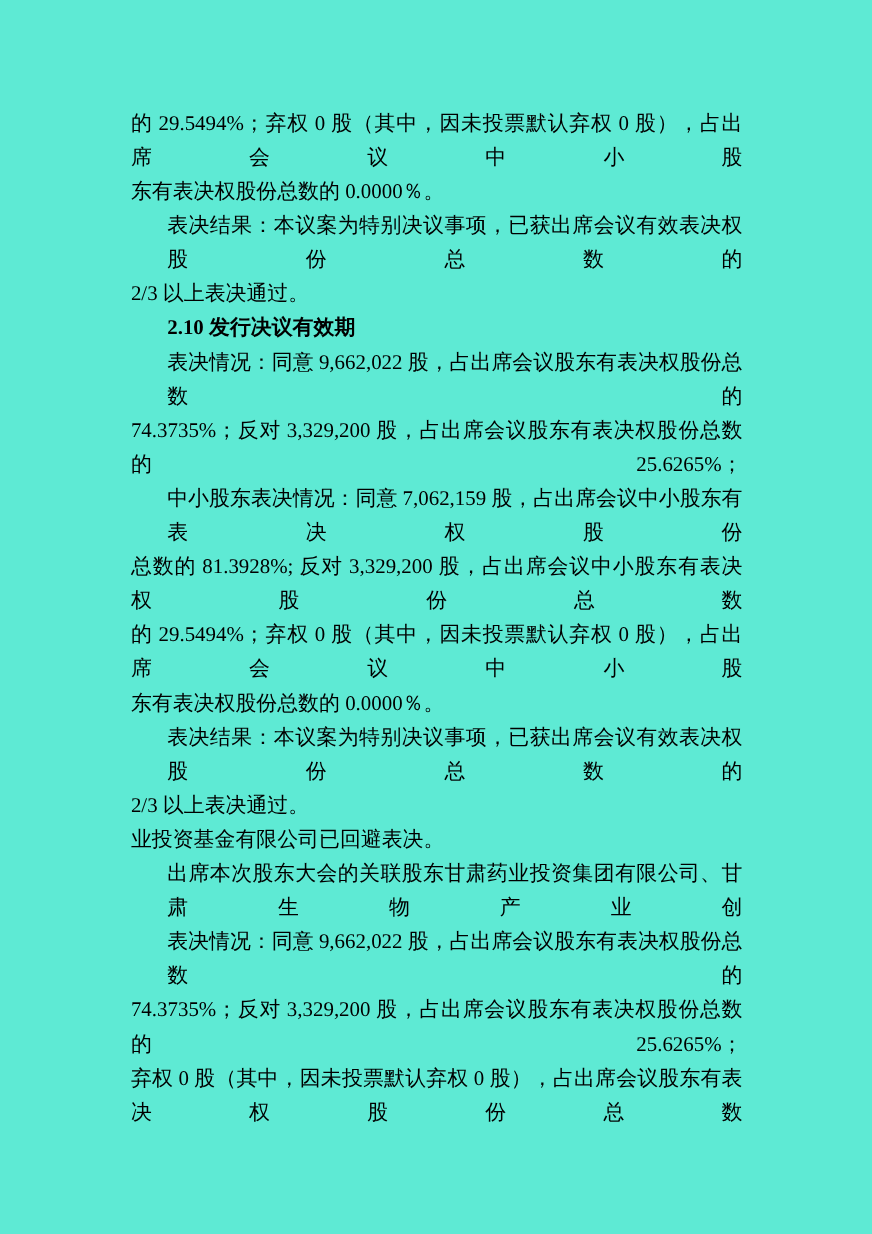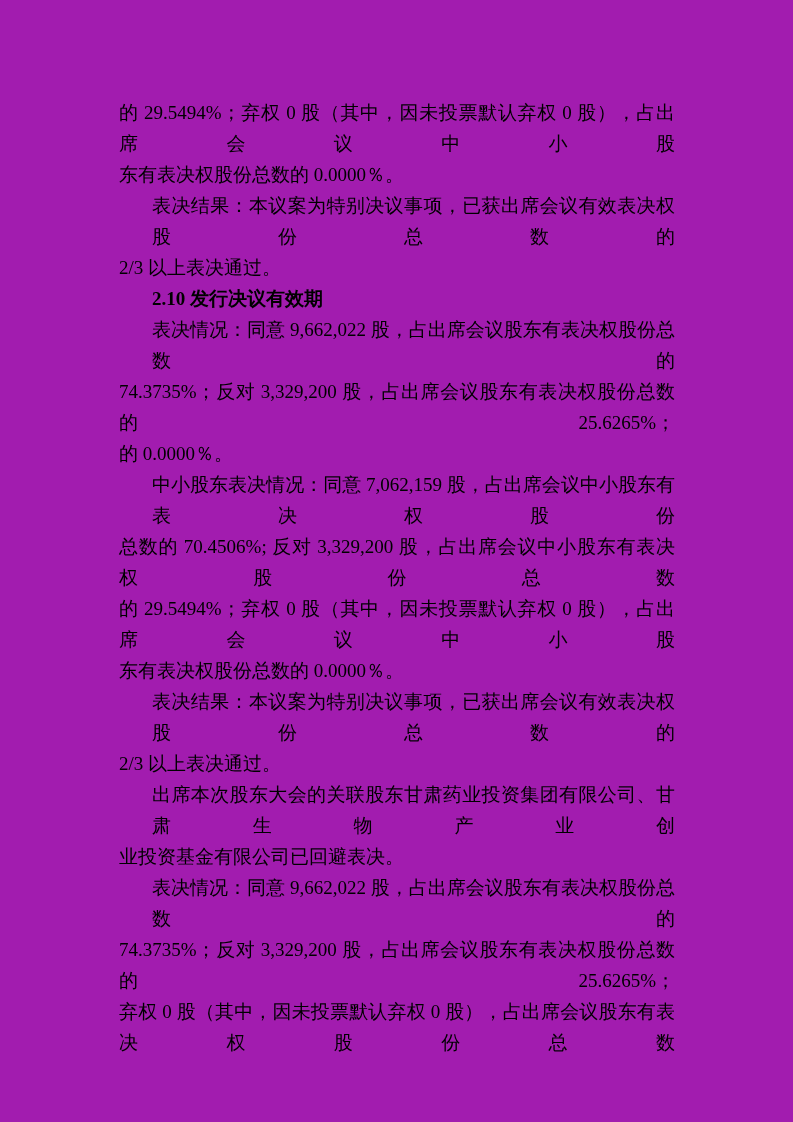--- a/index.html
+++ b/index.html
@@ -1,21 +1,21 @@
 <!DOCTYPE html>
 <html><head>
 <meta charset="utf-8">
 <style>
   * { margin: 0; padding: 0; box-sizing: border-box; }
   html, body { background: #ffffff; }
   .page {
     position: relative;
     width: 793px;
     height: 1122px;
-    background: #a21caf;
+    background: #5eead4;
     color: #000000;
     font-family: "Liberation Serif", "DejaVu Serif", serif;
     overflow: hidden;
   }
   .content {
     position: absolute;
     left: 119px;
     top: 97px;
     width: 556px;
   }
@@ -42,26 +42,25 @@
 
 <div class="page">
   <div class="content">
       <div class="line body fill">的 29.5494%；弃权 0 股（其中，因未投票默认弃权 0 股），占出席会议中小股</div>
       <div class="line body">东有表决权股份总数的 0.0000％。</div>
       <div class="line body indent fill">表决结果：本议案为特别决议事项，已获出席会议有效表决权股份总数的</div>
       <div class="line body">2/3 以上表决通过。</div>
       <div class="line heading indent">2.10 发行决议有效期</div>
       <div class="line body indent fill">表决情况：同意 9,662,022 股，占出席会议股东有表决权股份总数的</div>
       <div class="line body fill">74.3735%；反对 3,329,200 股，占出席会议股东有表决权股份总数的 25.6265%；</div>
-      <div class="line body">的 0.0000％。</div>
       <div class="line body indent fill">中小股东表决情况：同意 7,062,159 股，占出席会议中小股东有表决权股份</div>
-      <div class="line body fill">总数的 70.4506%; 反对 3,329,200 股，占出席会议中小股东有表决权股份总数</div>
+      <div class="line body fill">总数的 81.3928%; 反对 3,329,200 股，占出席会议中小股东有表决权股份总数</div>
       <div class="line body fill">的 29.5494%；弃权 0 股（其中，因未投票默认弃权 0 股），占出席会议中小股</div>
       <div class="line body">东有表决权股份总数的 0.0000％。</div>
       <div class="line body indent fill">表决结果：本议案为特别决议事项，已获出席会议有效表决权股份总数的</div>
       <div class="line body">2/3 以上表决通过。</div>
+      <div class="line body">业投资基金有限公司已回避表决。</div>
       <div class="line body indent fill">出席本次股东大会的关联股东甘肃药业投资集团有限公司、甘肃生物产业创</div>
-      <div class="line body">业投资基金有限公司已回避表决。</div>
       <div class="line body indent fill">表决情况：同意 9,662,022 股，占出席会议股东有表决权股份总数的</div>
       <div class="line body fill">74.3735%；反对 3,329,200 股，占出席会议股东有表决权股份总数的 25.6265%；</div>
       <div class="line body fill">弃权 0 股（其中，因未投票默认弃权 0 股），占出席会议股东有表决权股份总数</div>
     </div>
 </div>
 
 </body></html>

